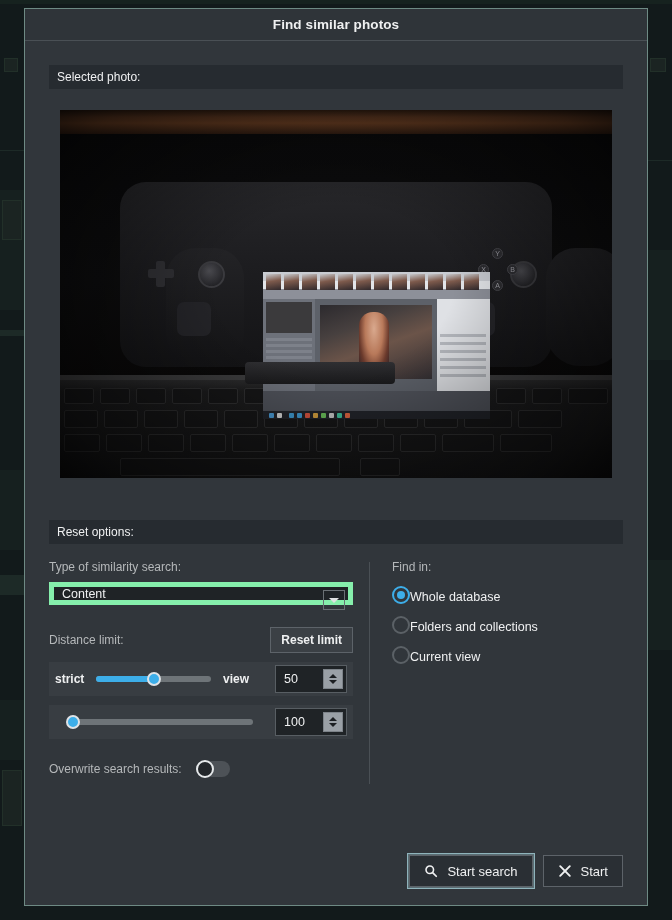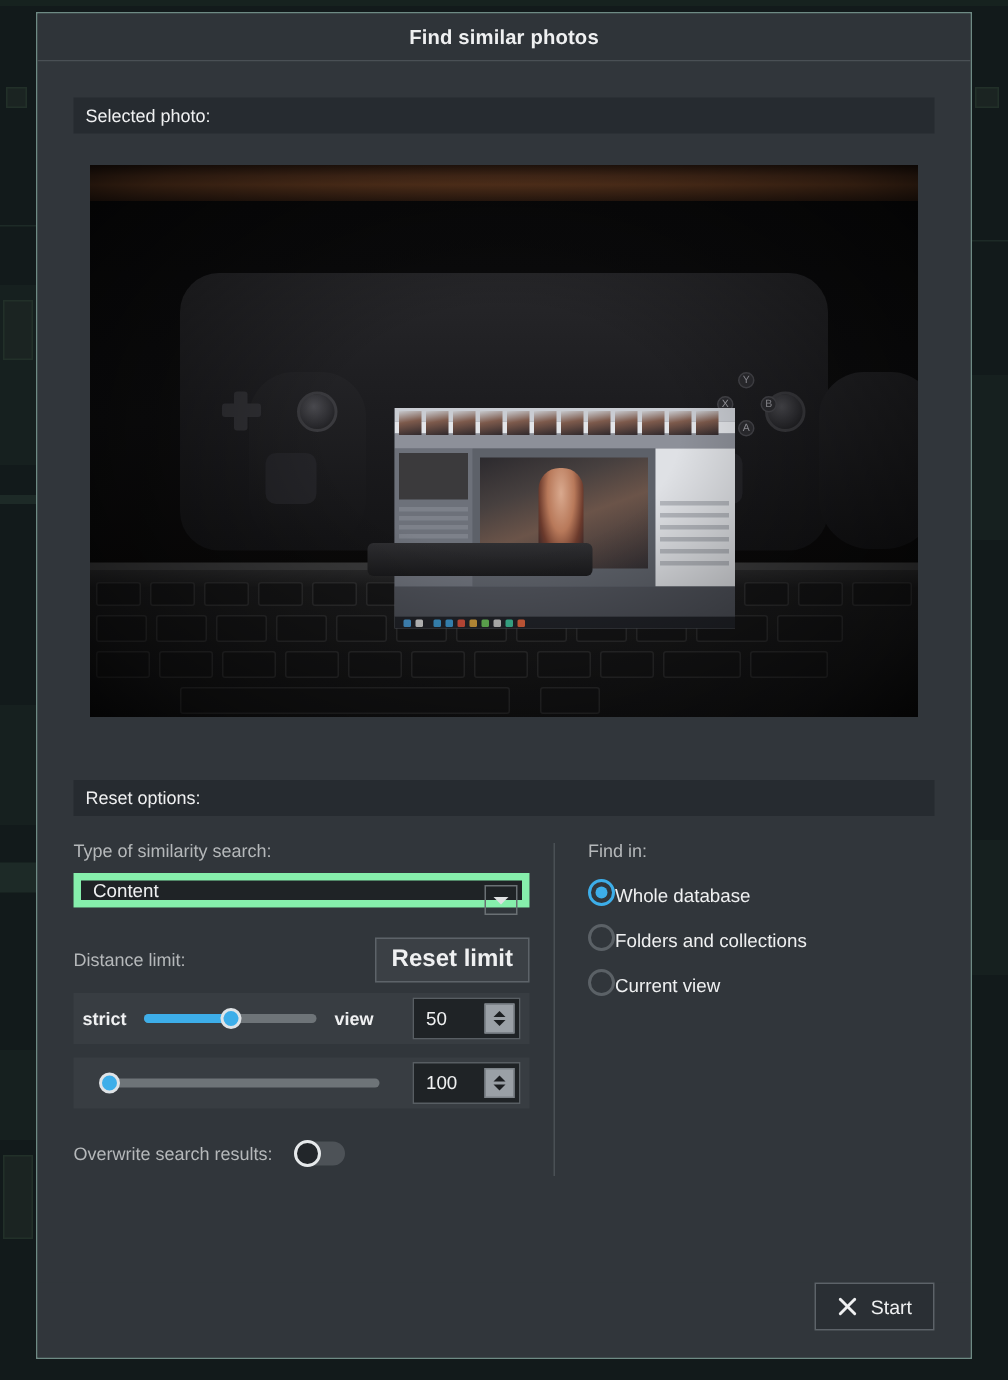--- a/index.html
+++ b/index.html
@@ -240,21 +240,21 @@
     margin-top: 22px;
     display: flex;
     align-items: center;
     justify-content: space-between;
     height: 26px;
   }
   .btn {
     background: #3b4045;
     border: 1px solid #5d6369;
     color: #eff0f1;
-    font-size: 16px;
+    font-size: 12px;
     font-weight: bold;
     padding: 5px 10px;
     cursor: pointer;
   }
   #slider-row-1 {
     margin-top: 9px;
     background: #383d42;
     height: 34px;
     display: flex;
     align-items: center;
@@ -615,20 +615,27 @@
           </div>
         </div>
 
       </div>
     </div>
 
     <div style="flex:1 1 auto;"></div>
   </div>
 
   <div id="footer">
+    <button class="action-btn focused">
+      <svg class="ico" viewBox="0 0 16 16">
+        <circle cx="6.6" cy="6.6" r="4.3" fill="none" stroke="#eff0f1" stroke-width="1.8"></circle>
+        <line x1="9.8" y1="9.8" x2="14" y2="14" stroke="#eff0f1" stroke-width="2" stroke-linecap="round"></line>
+      </svg>
+      <span>Start search</span>
+    </button>
     <button class="action-btn">
       <svg class="ico" viewBox="0 0 16 16">
         <line x1="2.5" y1="2.5" x2="13.5" y2="13.5" stroke="#eff0f1" stroke-width="2.2" stroke-linecap="round"></line>
         <line x1="13.5" y1="2.5" x2="2.5" y2="13.5" stroke="#eff0f1" stroke-width="2.2" stroke-linecap="round"></line>
       </svg>
       <span>Start</span>
     </button>
   </div>
 </div>
 

